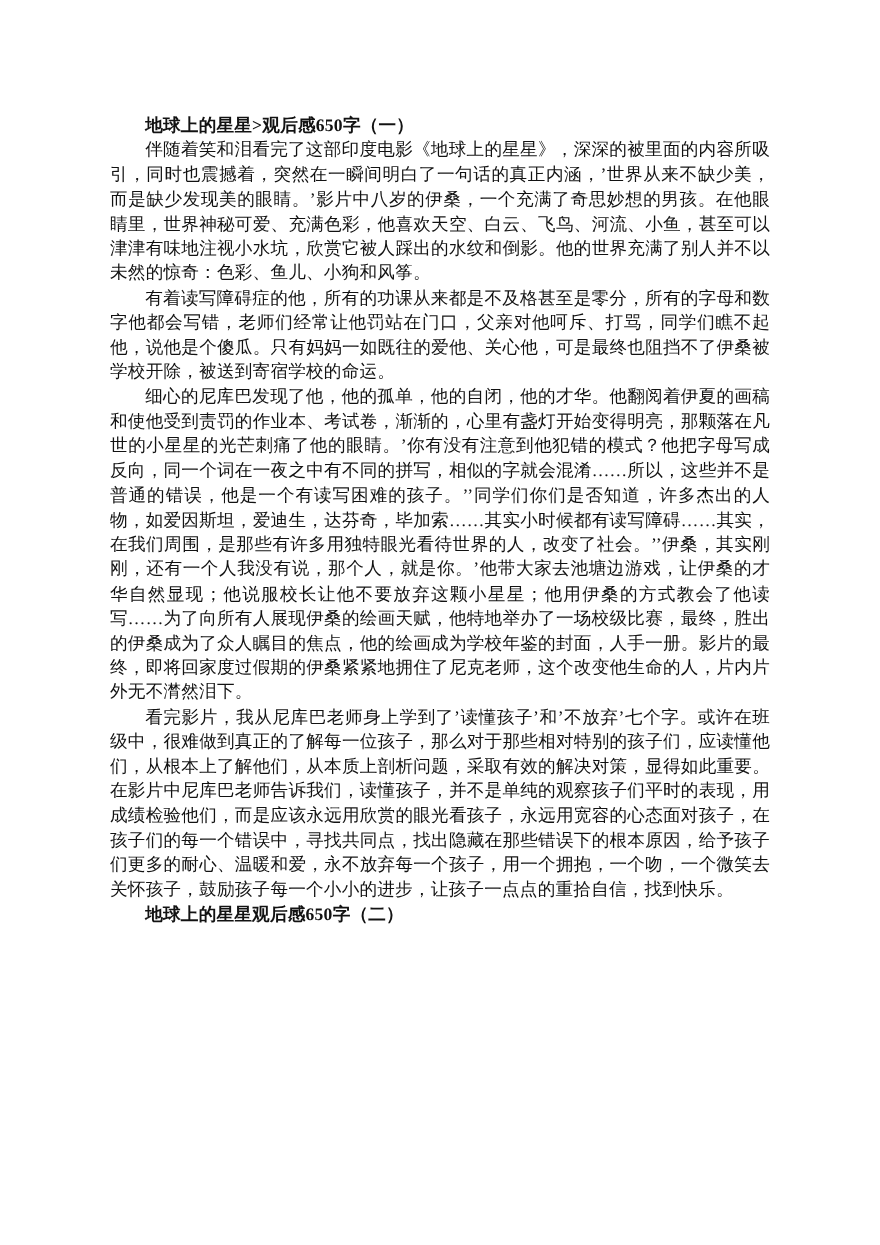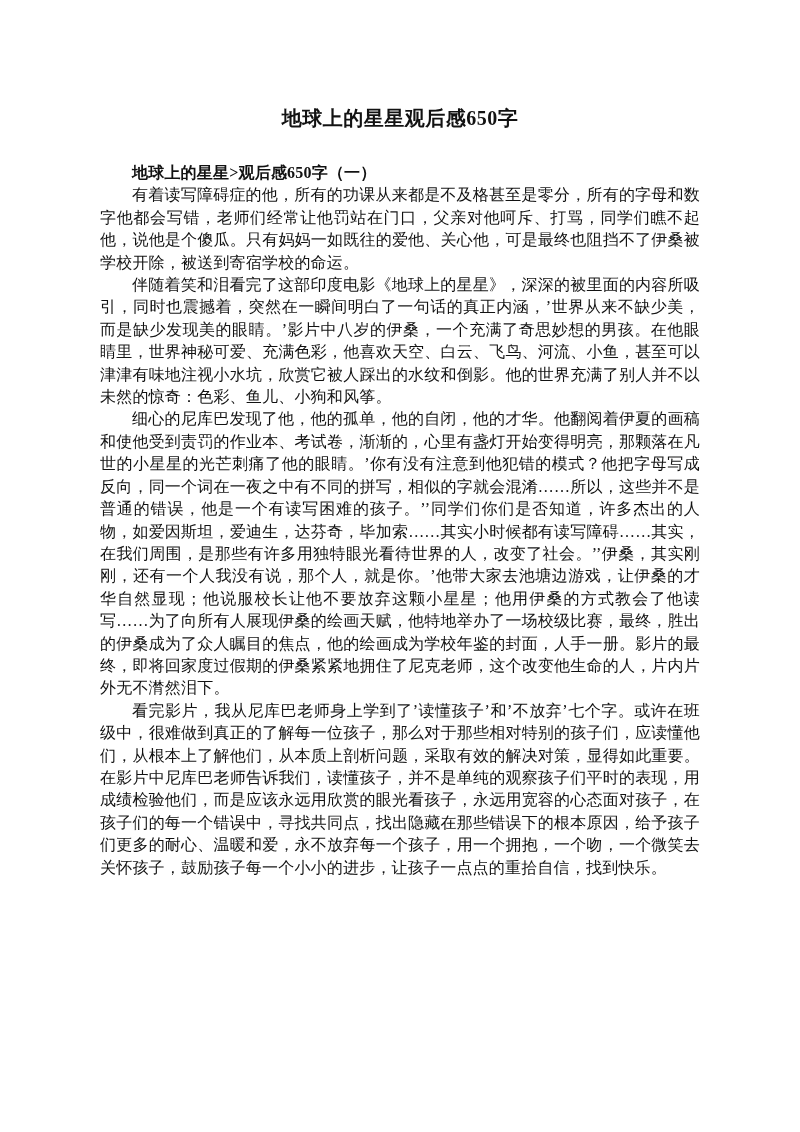--- a/index.html
+++ b/index.html
@@ -46,26 +46,26 @@
     text-indent: 2em;
     letter-spacing: 0.2px;
     word-break: break-all;
   }
 </style>
 </head>
 <body>
 
 <div class="page">
 
-  <h1 class="doc-title">地球上的星星观后感650字</h1>
 
   <section>
     <h2 class="section-heading">地球上的星星&gt;观后感650字（一）</h2>
+    <p class="body-par">伴随着笑和泪看完了这部印度电影《地球上的星星》，深深的被里面的内容所吸引，同时也震撼着，突然在一瞬间明白了一句话的真正内涵，’世界从来不缺少美，而是缺少发现美的眼睛。’影片中八岁的伊桑，一个充满了奇思妙想的男孩。在他眼睛里，世界神秘可爱、充满色彩，他喜欢天空、白云、飞鸟、河流、小鱼，甚至可以津津有味地注视小水坑，欣赏它被人踩出的水纹和倒影。他的世界充满了别人并不以未然的惊奇：色彩、鱼儿、小狗和风筝。</p>
     <p class="body-par">有着读写障碍症的他，所有的功课从来都是不及格甚至是零分，所有的字母和数字他都会写错，老师们经常让他罚站在门口，父亲对他呵斥、打骂，同学们瞧不起他，说他是个傻瓜。只有妈妈一如既往的爱他、关心他，可是最终也阻挡不了伊桑被学校开除，被送到寄宿学校的命运。</p>
-    <p class="body-par">伴随着笑和泪看完了这部印度电影《地球上的星星》，深深的被里面的内容所吸引，同时也震撼着，突然在一瞬间明白了一句话的真正内涵，’世界从来不缺少美，而是缺少发现美的眼睛。’影片中八岁的伊桑，一个充满了奇思妙想的男孩。在他眼睛里，世界神秘可爱、充满色彩，他喜欢天空、白云、飞鸟、河流、小鱼，甚至可以津津有味地注视小水坑，欣赏它被人踩出的水纹和倒影。他的世界充满了别人并不以未然的惊奇：色彩、鱼儿、小狗和风筝。</p>
     <p class="body-par">细心的尼库巴发现了他，他的孤单，他的自闭，他的才华。他翻阅着伊夏的画稿和使他受到责罚的作业本、考试卷，渐渐的，心里有盏灯开始变得明亮，那颗落在凡世的小星星的光芒刺痛了他的眼睛。’你有没有注意到他犯错的模式？他把字母写成反向，同一个词在一夜之中有不同的拼写，相似的字就会混淆……所以，这些并不是普通的错误，他是一个有读写困难的孩子。’’同学们你们是否知道，许多杰出的人物，如爱因斯坦，爱迪生，达芬奇，毕加索……其实小时候都有读写障碍……其实，在我们周围，是那些有许多用独特眼光看待世界的人，改变了社会。’’伊桑，其实刚刚，还有一个人我没有说，那个人，就是你。’他带大家去池塘边游戏，让伊桑的才华自然显现；他说服校长让他不要放弃这颗小星星；他用伊桑的方式教会了他读写……为了向所有人展现伊桑的绘画天赋，他特地举办了一场校级比赛，最终，胜出的伊桑成为了众人瞩目的焦点，他的绘画成为学校年鉴的封面，人手一册。影片的最终，即将回家度过假期的伊桑紧紧地拥住了尼克老师，这个改变他生命的人，片内片外无不潸然泪下。</p>
     <p class="body-par">看完影片，我从尼库巴老师身上学到了’读懂孩子’和’不放弃’七个字。或许在班级中，很难做到真正的了解每一位孩子，那么对于那些相对特别的孩子们，应读懂他们，从根本上了解他们，从本质上剖析问题，采取有效的解决对策，显得如此重要。在影片中尼库巴老师告诉我们，读懂孩子，并不是单纯的观察孩子们平时的表现，用成绩检验他们，而是应该永远用欣赏的眼光看孩子，永远用宽容的心态面对孩子，在孩子们的每一个错误中，寻找共同点，找出隐藏在那些错误下的根本原因，给予孩子们更多的耐心、温暖和爱，永不放弃每一个孩子，用一个拥抱，一个吻，一个微笑去关怀孩子，鼓励孩子每一个小小的进步，让孩子一点点的重拾自信，找到快乐。</p>
   </section>
 
   <section>
+    <h2 class="section-heading">地球上的星星观后感650字（二）</h2>
   </section>
 
 </div>
 
 </body></html>

